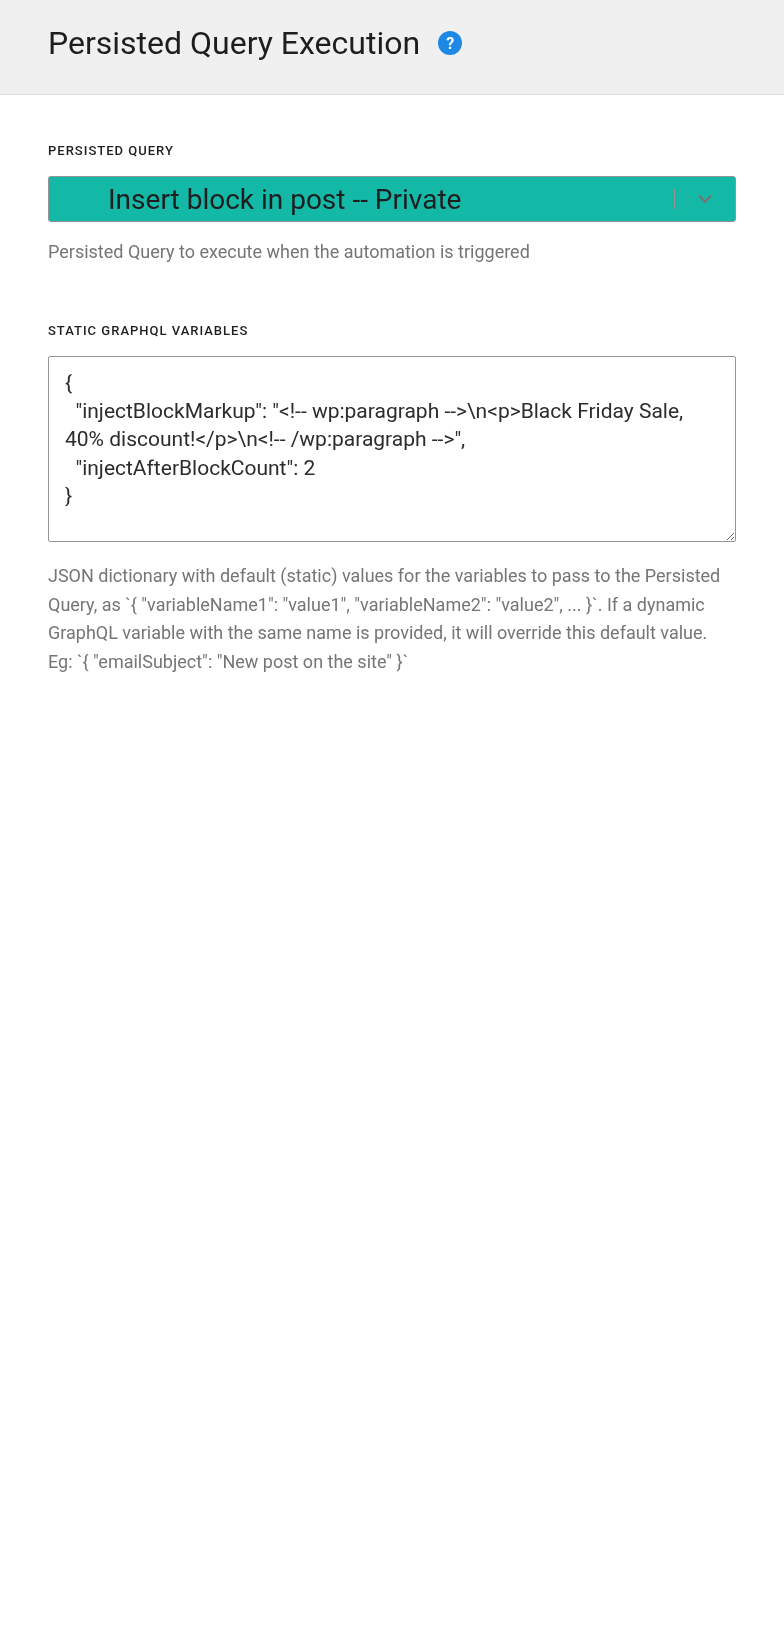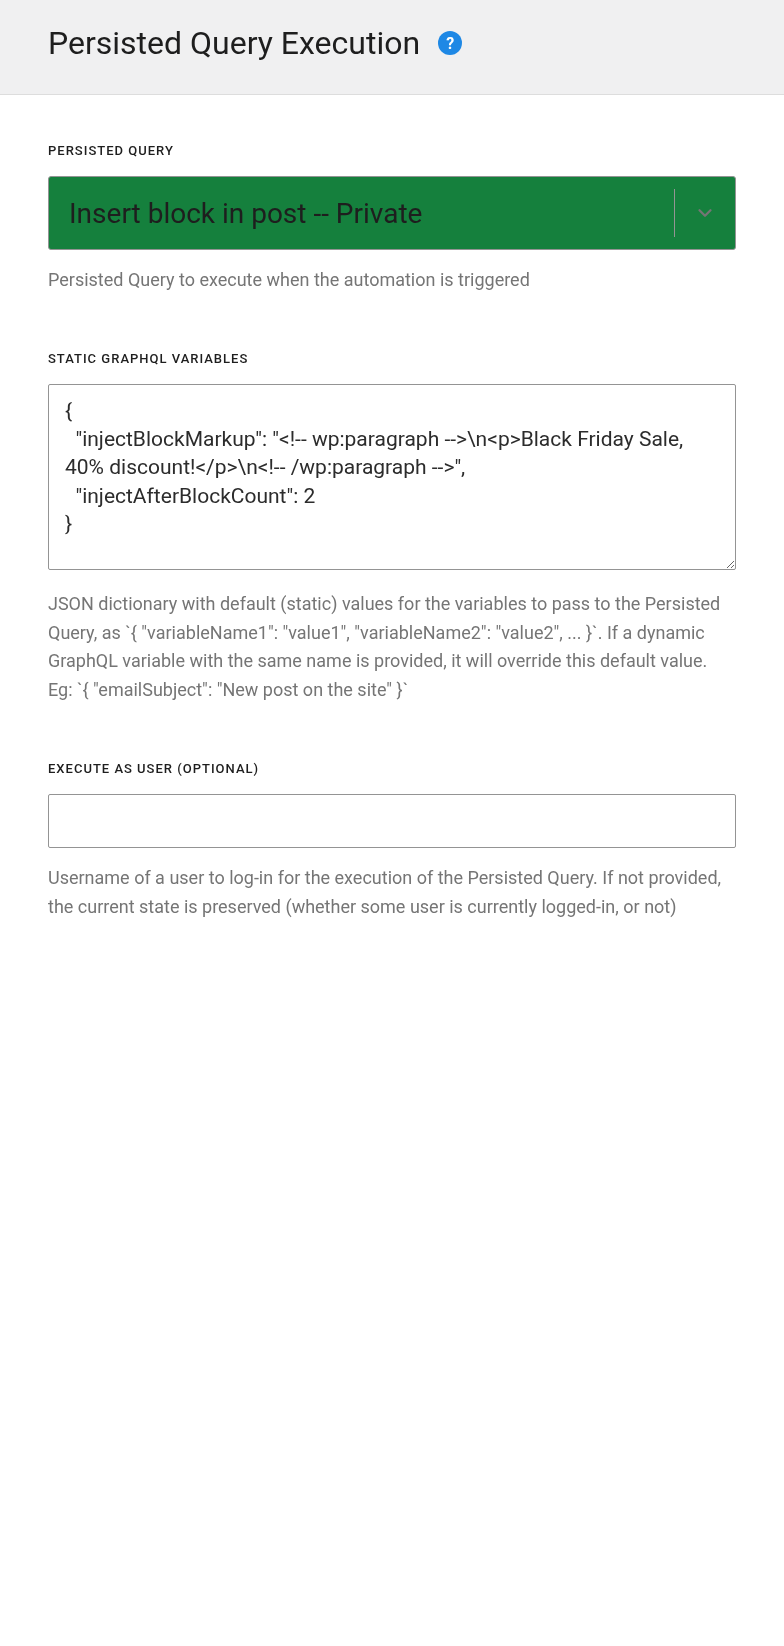--- a/index.html
+++ b/index.html
@@ -52,22 +52,23 @@
       color: #1e1e1e;
       margin-bottom: 18px;
       text-transform: uppercase;
     }
     .select-wrapper {
       position: relative;
       border: 1px solid #949494;
       border-radius: 3px;
       display: flex;
       align-items: stretch;
-      height: 74px;
-      background: #15803d;
+      height: 46px;
+      background: #14b8a6;
+      padding-left: 39px;
     }
     .select-value {
       flex: 1;
       padding: 0 20px;
       font-size: 28px;
       color: #1e1e1e;
       display: flex;
       align-items: center;
     }
     .select-divider {
@@ -143,19 +144,14 @@
   <div class="field-group">
     <div class="field-label">STATIC GRAPHQL VARIABLES</div>
     <textarea class="textarea-field" style="">{
   "injectBlockMarkup": "&lt;!-- wp:paragraph --&gt;\n&lt;p&gt;Black Friday Sale, 40% discount!&lt;/p&gt;\n&lt;!-- /wp:paragraph --&gt;",
   "injectAfterBlockCount": 2
 }</textarea>
     <div class="field-help">JSON dictionary with default (static) values for the variables to pass to the Persisted Query, as `{ "variableName1": "value1", "variableName2": "value2", ... }`. If a dynamic GraphQL variable with the same name is provided, it will override this default value. Eg: `{ "emailSubject": "New post on the site" }`</div>
   </div>
 
 
-  <div class="field-group">
-    <div class="field-label">EXECUTE AS USER (OPTIONAL)</div>
-    <input type="text" class="text-input" value="" style="">
-    <div class="field-help">Username of a user to log-in for the execution of the Persisted Query. If not provided, the current state is preserved (whether some user is currently logged-in, or not)</div>
-  </div>
 
 </div>
 
 </body></html>

